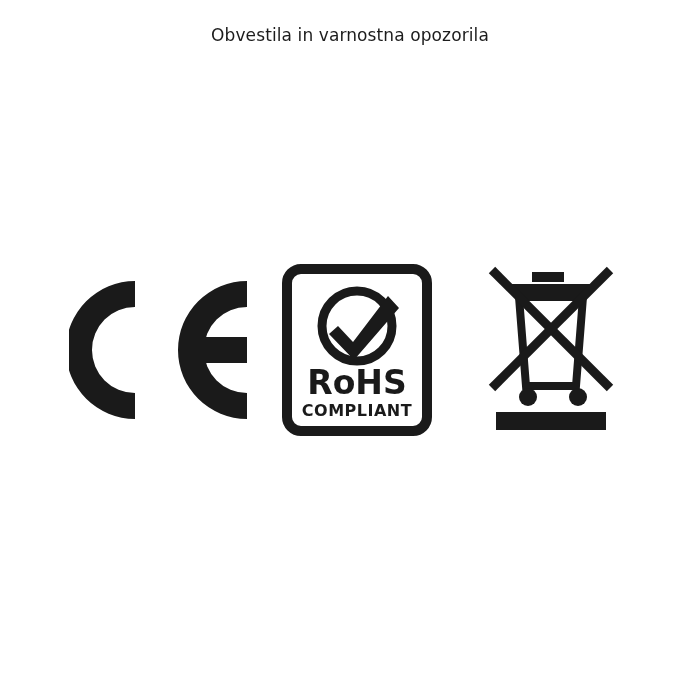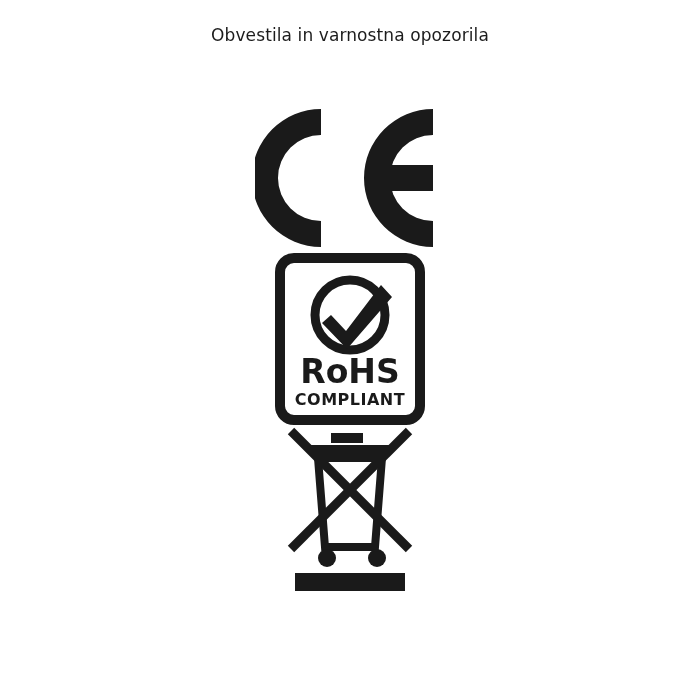--- a/index.html
+++ b/index.html
@@ -32,21 +32,20 @@
     color: #1c1c1c;
     letter-spacing: 0.1px;
   }
   .symbol-row {
     position: absolute;
     top: 255px;
     left: 0;
     width: 700px;
     height: 190px;
     display: flex;
-    flex-direction: column;
     align-items: center;
     justify-content: center;
   }
   .symbol {
     display: flex;
     align-items: center;
     justify-content: center;
   }
   .sym-ce { width: 200px; height: 190px; }
   .sym-rohs { width: 170px; height: 190px; }

